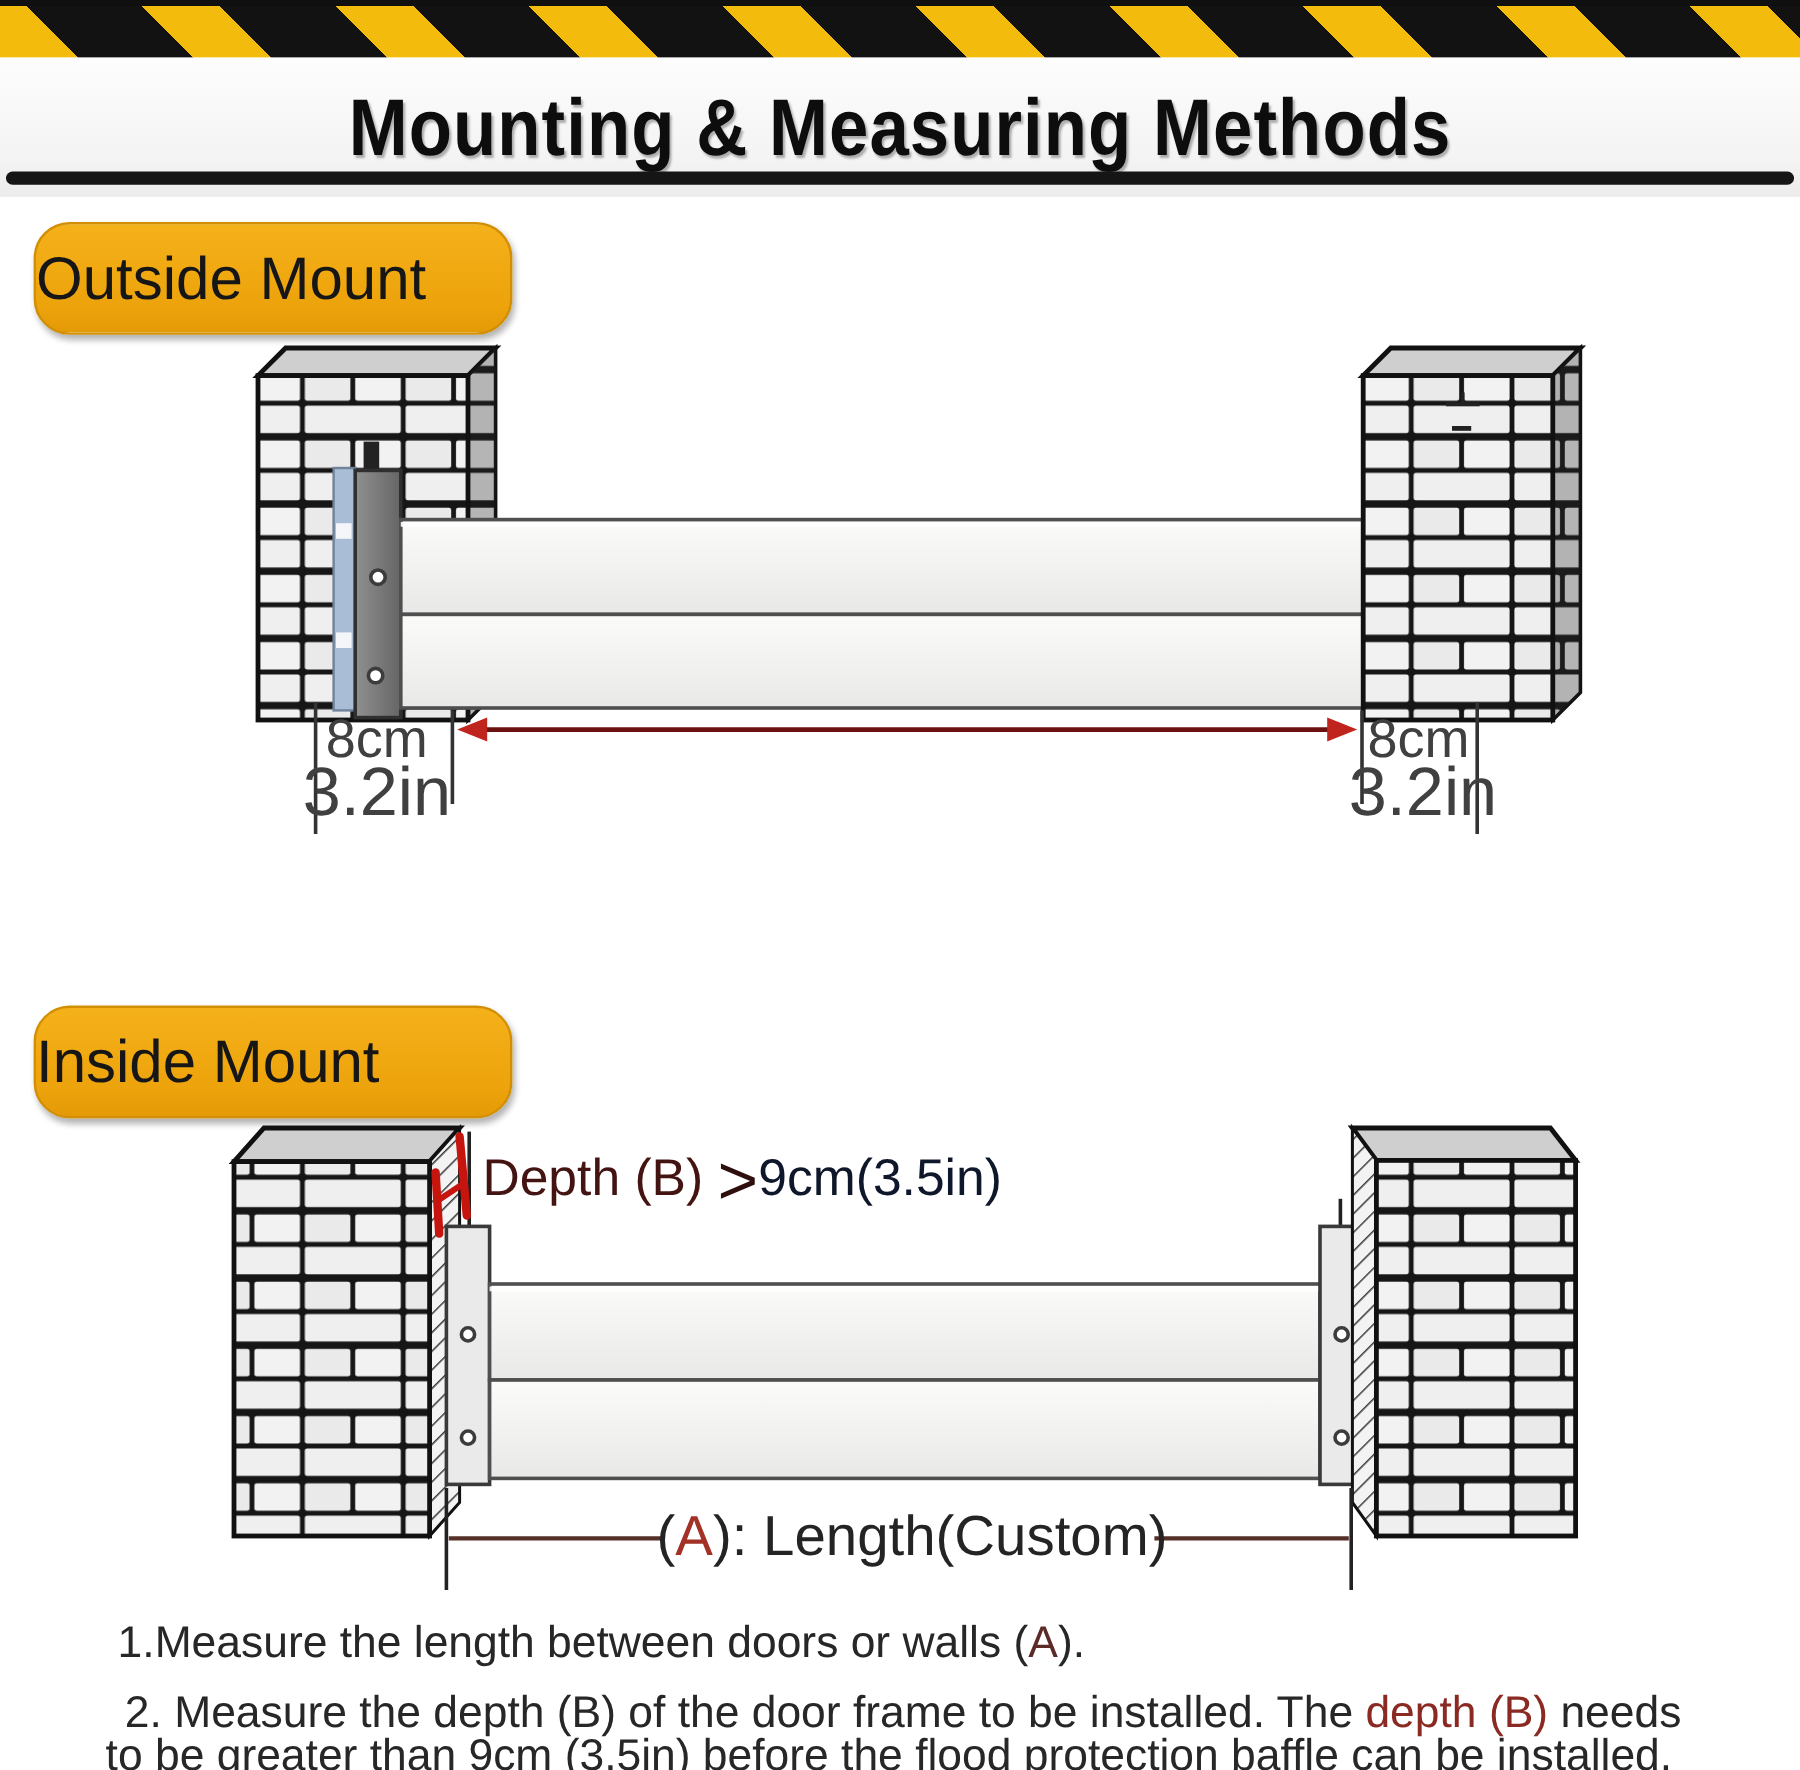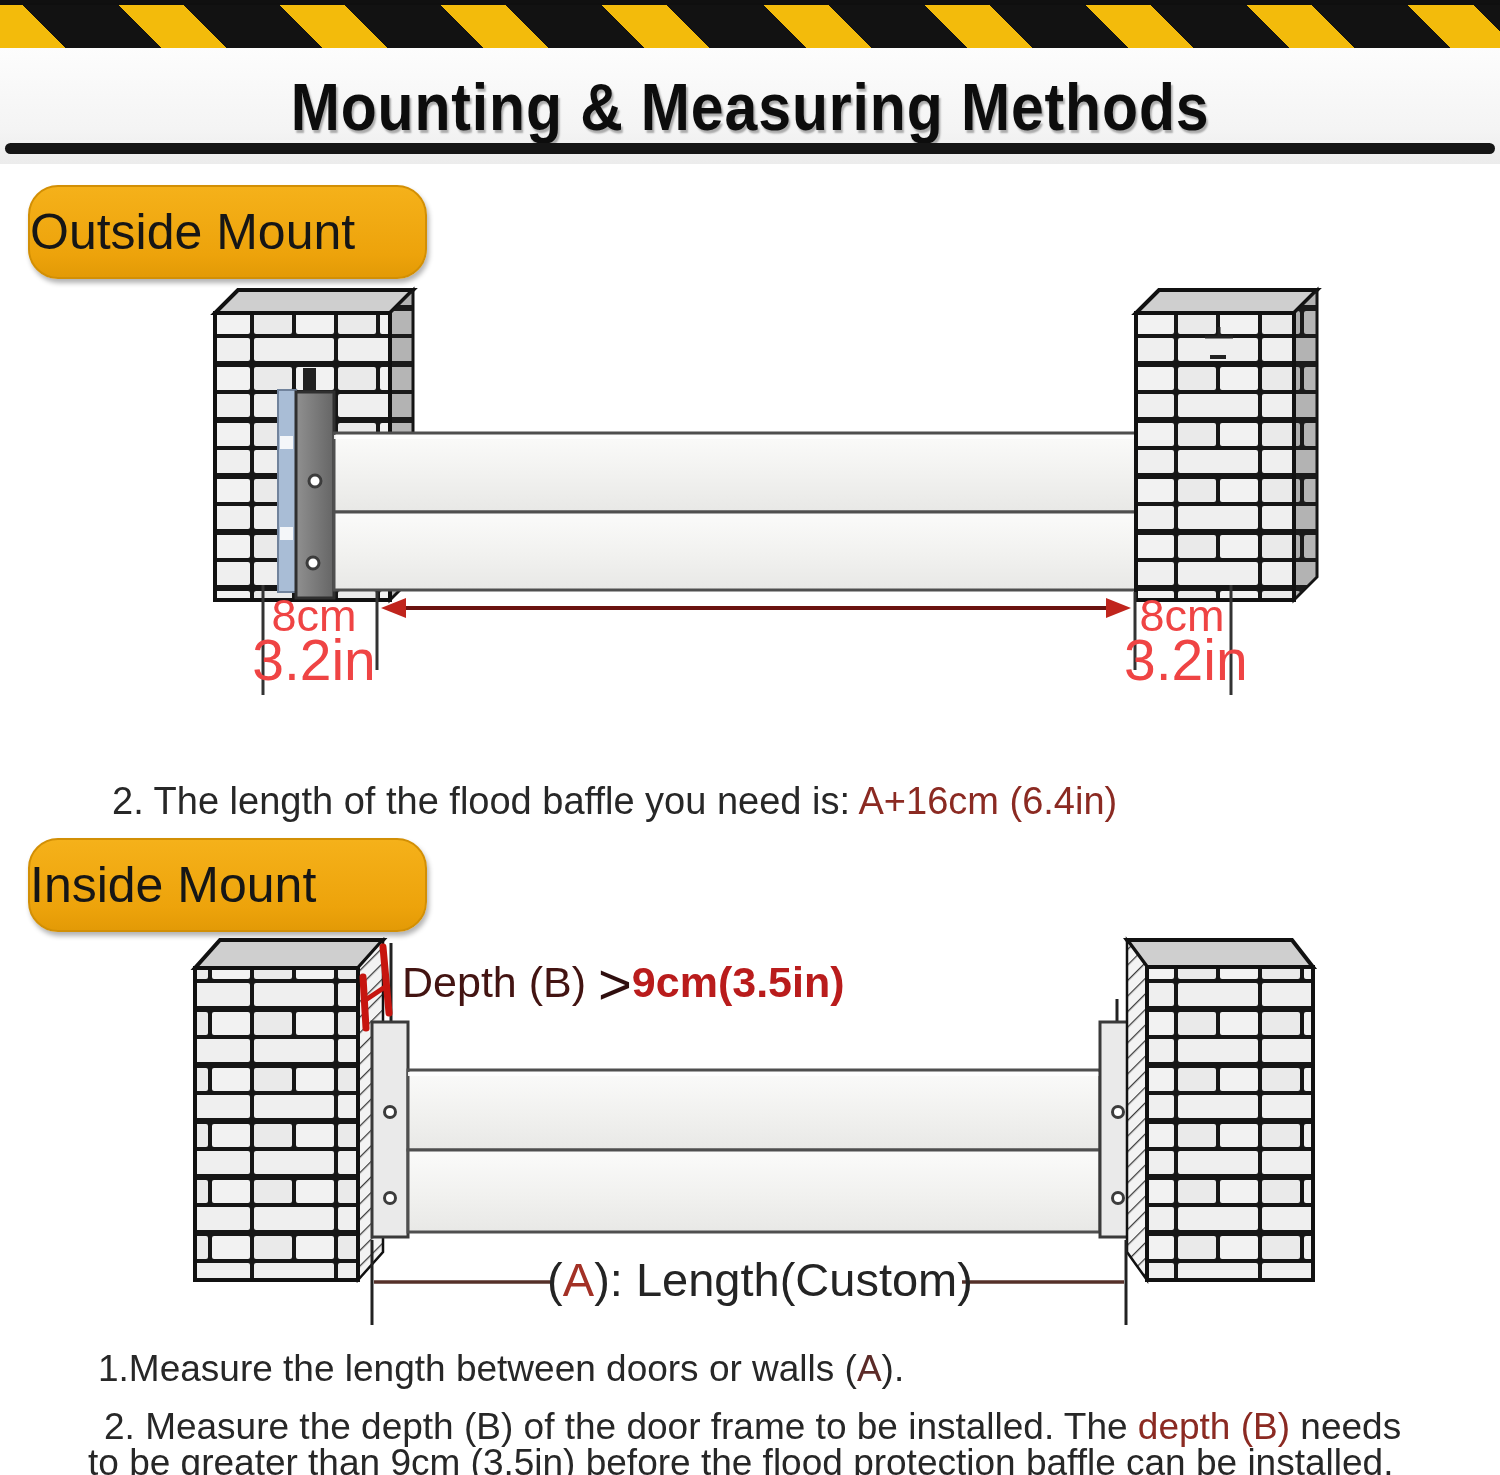--- a/index.html
+++ b/index.html
@@ -38,36 +38,36 @@
     display:flex; align-items:center; justify-content:flex-start;
     font-size:50px; color:#161616; white-space:nowrap;
   }
   #outside-label { left:28px; top:185px; }
   #inside-label  { left:28px; top:838px; }
   
   .diagram { position:absolute; left:0; }
   #outside-svg { top:280px; }
   #inside-svg  { top:925px;  }
   
-  .dim-pair { position:absolute; text-align:center; color:#ef4444; line-height:44px; }
+  .dim-pair { position:absolute; text-align:center; color:#404040; line-height:44px; }
   .dim-pair .cm { font-size:45px; }
   .dim-pair .in { font-size:57px; }
   #dim-left  { left:248px;  top:594px; width:132px; }
   #dim-right { left:1124px; top:594px; width:116px; }
   .dim-caption {
     position:absolute; left:380px; top:624px; width:760px; text-align:center;
     color:#1f1f1f; font-size:40px; white-space:nowrap;
   }
   .dim-caption .big-a { font-size:48px; font-weight:bold; color:#c3170e; }
   .depth-label {
     position:absolute; left:402px; top:950px; white-space:nowrap; font-size:43px;
   }
   .depth-label .d-pre { color:#431412; }
   .depth-label .d-gt  { font-size:58px; color:#2f0e0e; vertical-align:-7px; }
-  .depth-label .d-val { color:#b91c1c;font-weight:bold; }
+  .depth-label .d-val { color:#0f172a; }
   .dim-inside {
     position:absolute; left:510px; top:1252px; width:500px; text-align:center;
     font-size:47px; color:#242424; white-space:nowrap;
   }
   .dim-inside .a { color:#a33126; }
   
   .step { position:absolute; font-size:38px; color:#272727; white-space:nowrap; }
   #o-step1 { left:112px; top:724px; }
   #o-step2 { left:112px; top:780px; }
   #i-step1 { left:98px;  top:1348px; font-size:37px; }
@@ -170,23 +170,20 @@
 
   <div id="dim-left" class="dim-pair">
     <div class="cm">8cm</div>
     <div class="in">3.2in</div>
   </div>
   <div id="dim-right" class="dim-pair">
     <div class="cm">8cm</div>
     <div class="in">3.2in</div>
   </div>
 
-  <div id="o-step2" class="step">
-    <span>2. The length of the flood baffle you need is: </span><span class="hl-maroon">A+16cm (6.4in)</span>
-  </div>
 
   <svg id="inside-svg" class="diagram" width="1500" height="410" viewBox="0 0 1500 410">
     <defs>
       <pattern id="brickI" width="84" height="56" patternUnits="userSpaceOnUse">
         <rect width="84" height="56" fill="#161616"></rect>
         <rect x="2" y="2" width="80" height="23" rx="2" fill="#efefef"></rect>
         <rect x="2" y="31" width="38" height="23" rx="2" fill="#eaeaea"></rect>
         <rect x="44" y="31" width="38" height="23" rx="2" fill="#f2f2f2"></rect>
       </pattern>
       <pattern id="hatchI" width="11" height="11" patternUnits="userSpaceOnUse" patternTransform="rotate(45)">

